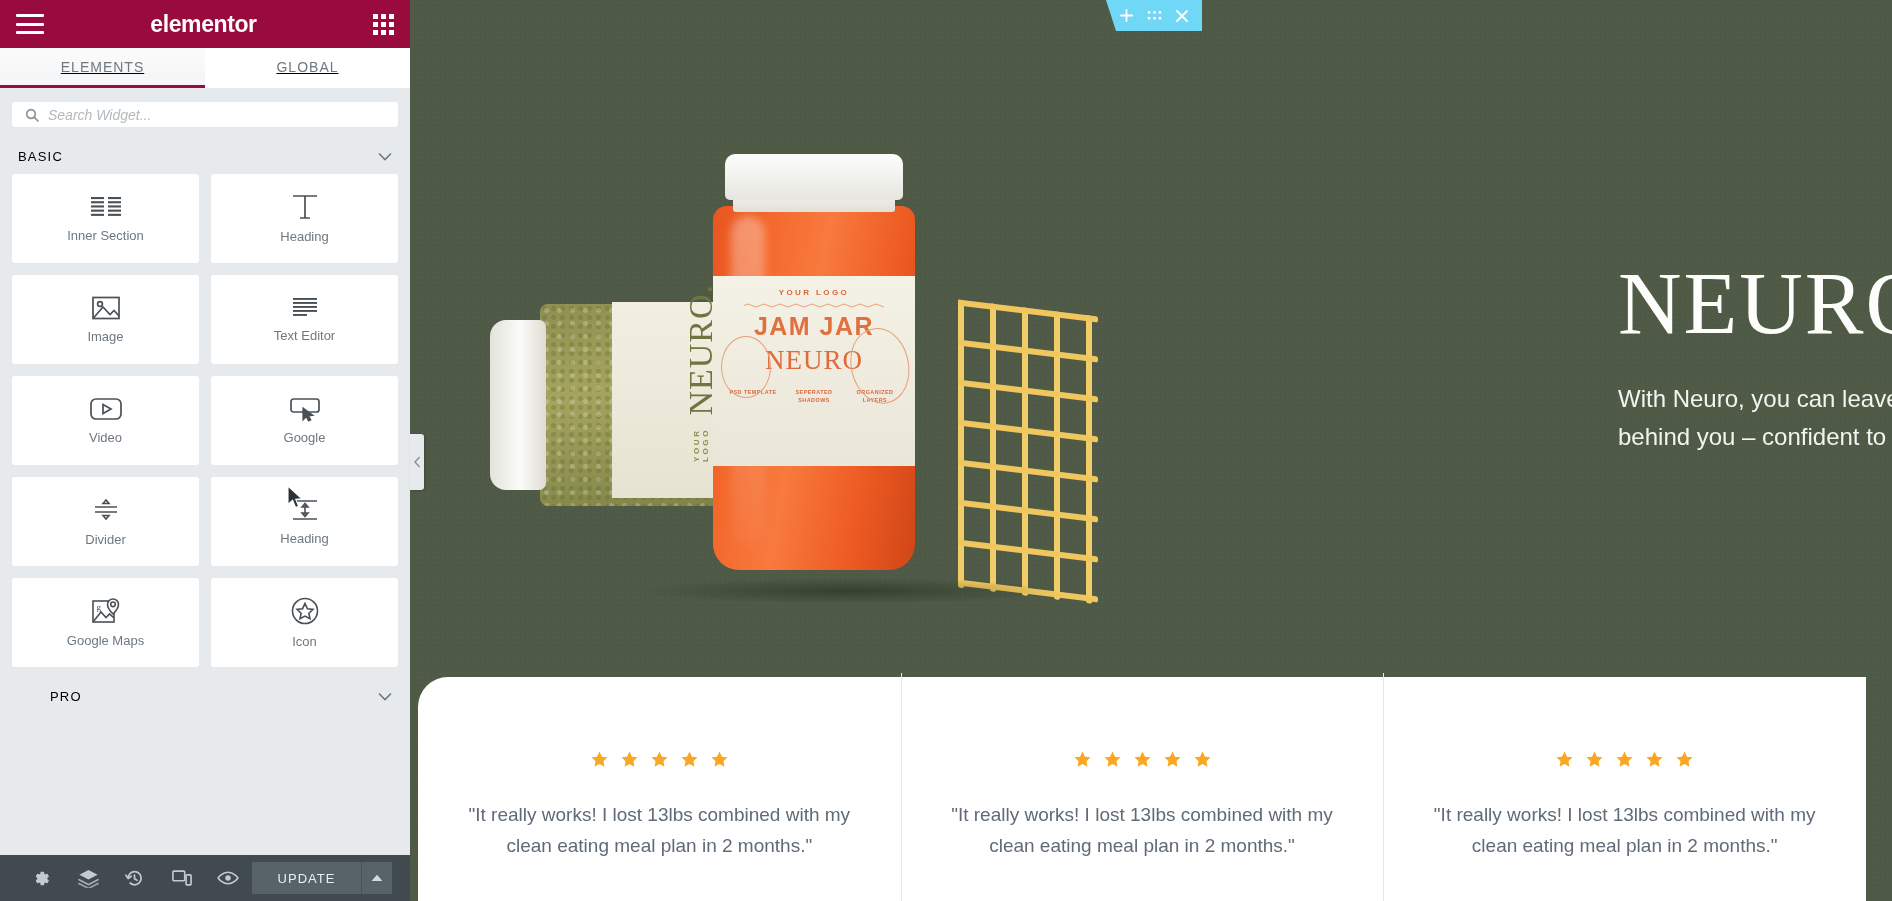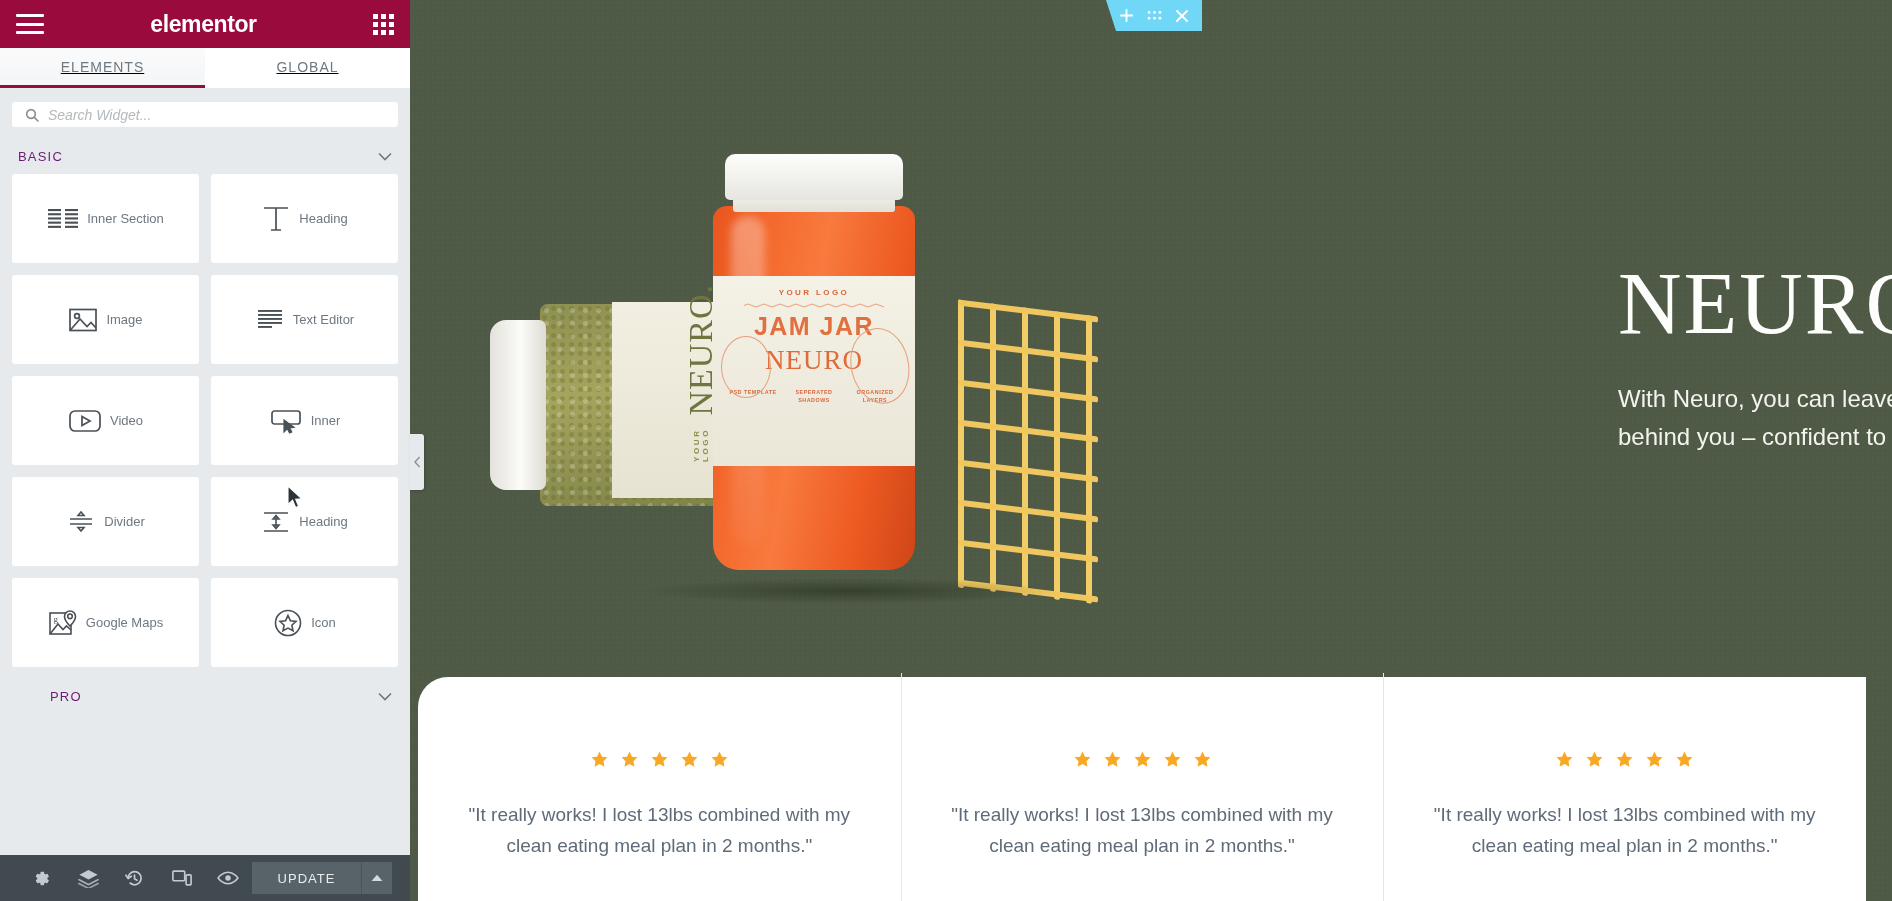--- a/index.html
+++ b/index.html
@@ -36,27 +36,27 @@
   .search-wrap { padding:14px 12px 8px 12px; background:#e6eaec; flex:0 0 auto; }
   .search-box { height:25px; background:#fff; border-radius:3px; display:flex; align-items:center; padding:0 12px; }
   .search-ico { width:16px; height:16px; margin-right:8px; flex:0 0 16px; color:#8a9096; }
   .search-input { border:0; outline:0; font-size:14px; font-style:italic; color:#b3b9bd;
                   font-family:"Liberation Sans", sans-serif; width:100%; background:transparent; }
   .search-input::placeholder { color:#b3b9bd; font-style:italic; }
 
   .panel-scroll { flex:1 1 auto; overflow:hidden; background:#e6eaec; }
   .cat-head { display:flex; align-items:center; justify-content:space-between;
               padding:14px 18px 10px 18px; cursor:pointer; }
-  .cat-title { font-size:13px; color:#701a75; letter-spacing:1.2px; }
+  .cat-title { font-size:13px; color:#000000; letter-spacing:1.2px; }
   .chev { width:14px; height:9px; color:#6d7882; }
 
   .widget-grid { display:grid; grid-template-columns:1fr 1fr; gap:12px; padding:0 12px; }
   .widget {
     background:#fff; border-radius:3px; height:89px;
-    display:flex; flex-direction:row; align-items:center; justify-content:center;
+    display:flex; flex-direction:column; align-items:center; justify-content:center;
     cursor:grab; gap:8px; position:relative;
   }
   .widget svg { color:#495157; }
   .widget-label { font-size:13px; color:#6d7882; }
 
   .pro-head { padding:22px 18px 18px 2px;margin-left:48px; }
 
   .bottom-bar {
     height:46px; background:#414a4f; display:flex; align-items:center;
     padding:0 18px; gap:0; flex:0 0 46px;
@@ -286,21 +286,21 @@
             <path d="M14 8.5 22 13l-8 4.5z"></path>
           </svg>
           <span class="widget-label">Video</span>
         </div>
 
         <div class="widget">
           <svg width="34" height="26" viewBox="0 0 34 26" fill="none" stroke="currentColor" stroke-width="1.7">
             <rect x="3" y="3" width="28" height="13" rx="2.5"></rect>
             <path d="M15 12 15 24 18.3 20.6 20.6 25 22.8 24 20.6 19.8 25 19.4z" fill="currentColor" stroke-width="1.2"></path>
           </svg>
-          <span class="widget-label">Inner</span>
+          <span class="widget-label">Google</span>
         </div>
 
         <div class="widget">
           <svg width="30" height="28" viewBox="0 0 30 28" fill="none" stroke="currentColor" stroke-width="1.6">
             <path d="M12 7.5 15 4l3 3.5z"></path>
             <path d="M4 11h22M4 16h22"></path>
             <path d="M12 19.5 15 23l3-3.5z"></path>
           </svg>
           <span class="widget-label">Divider</span>
         </div>

